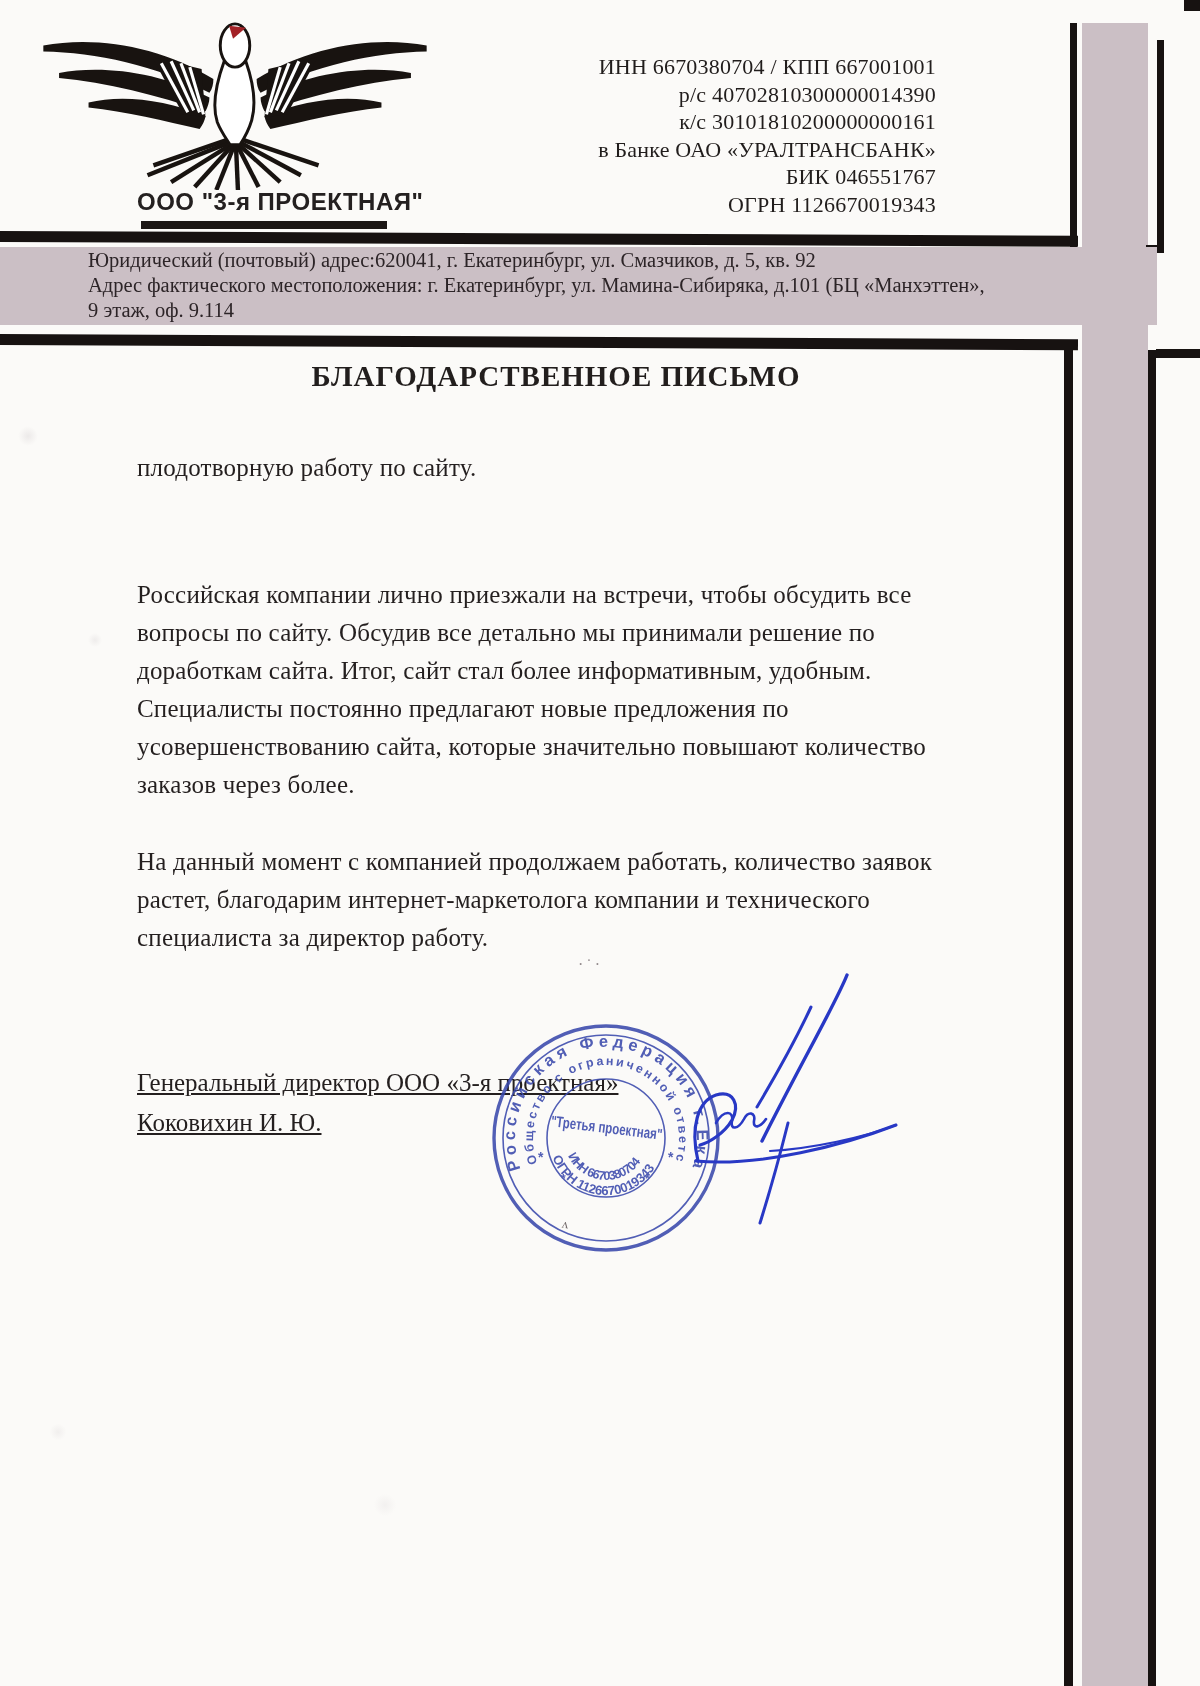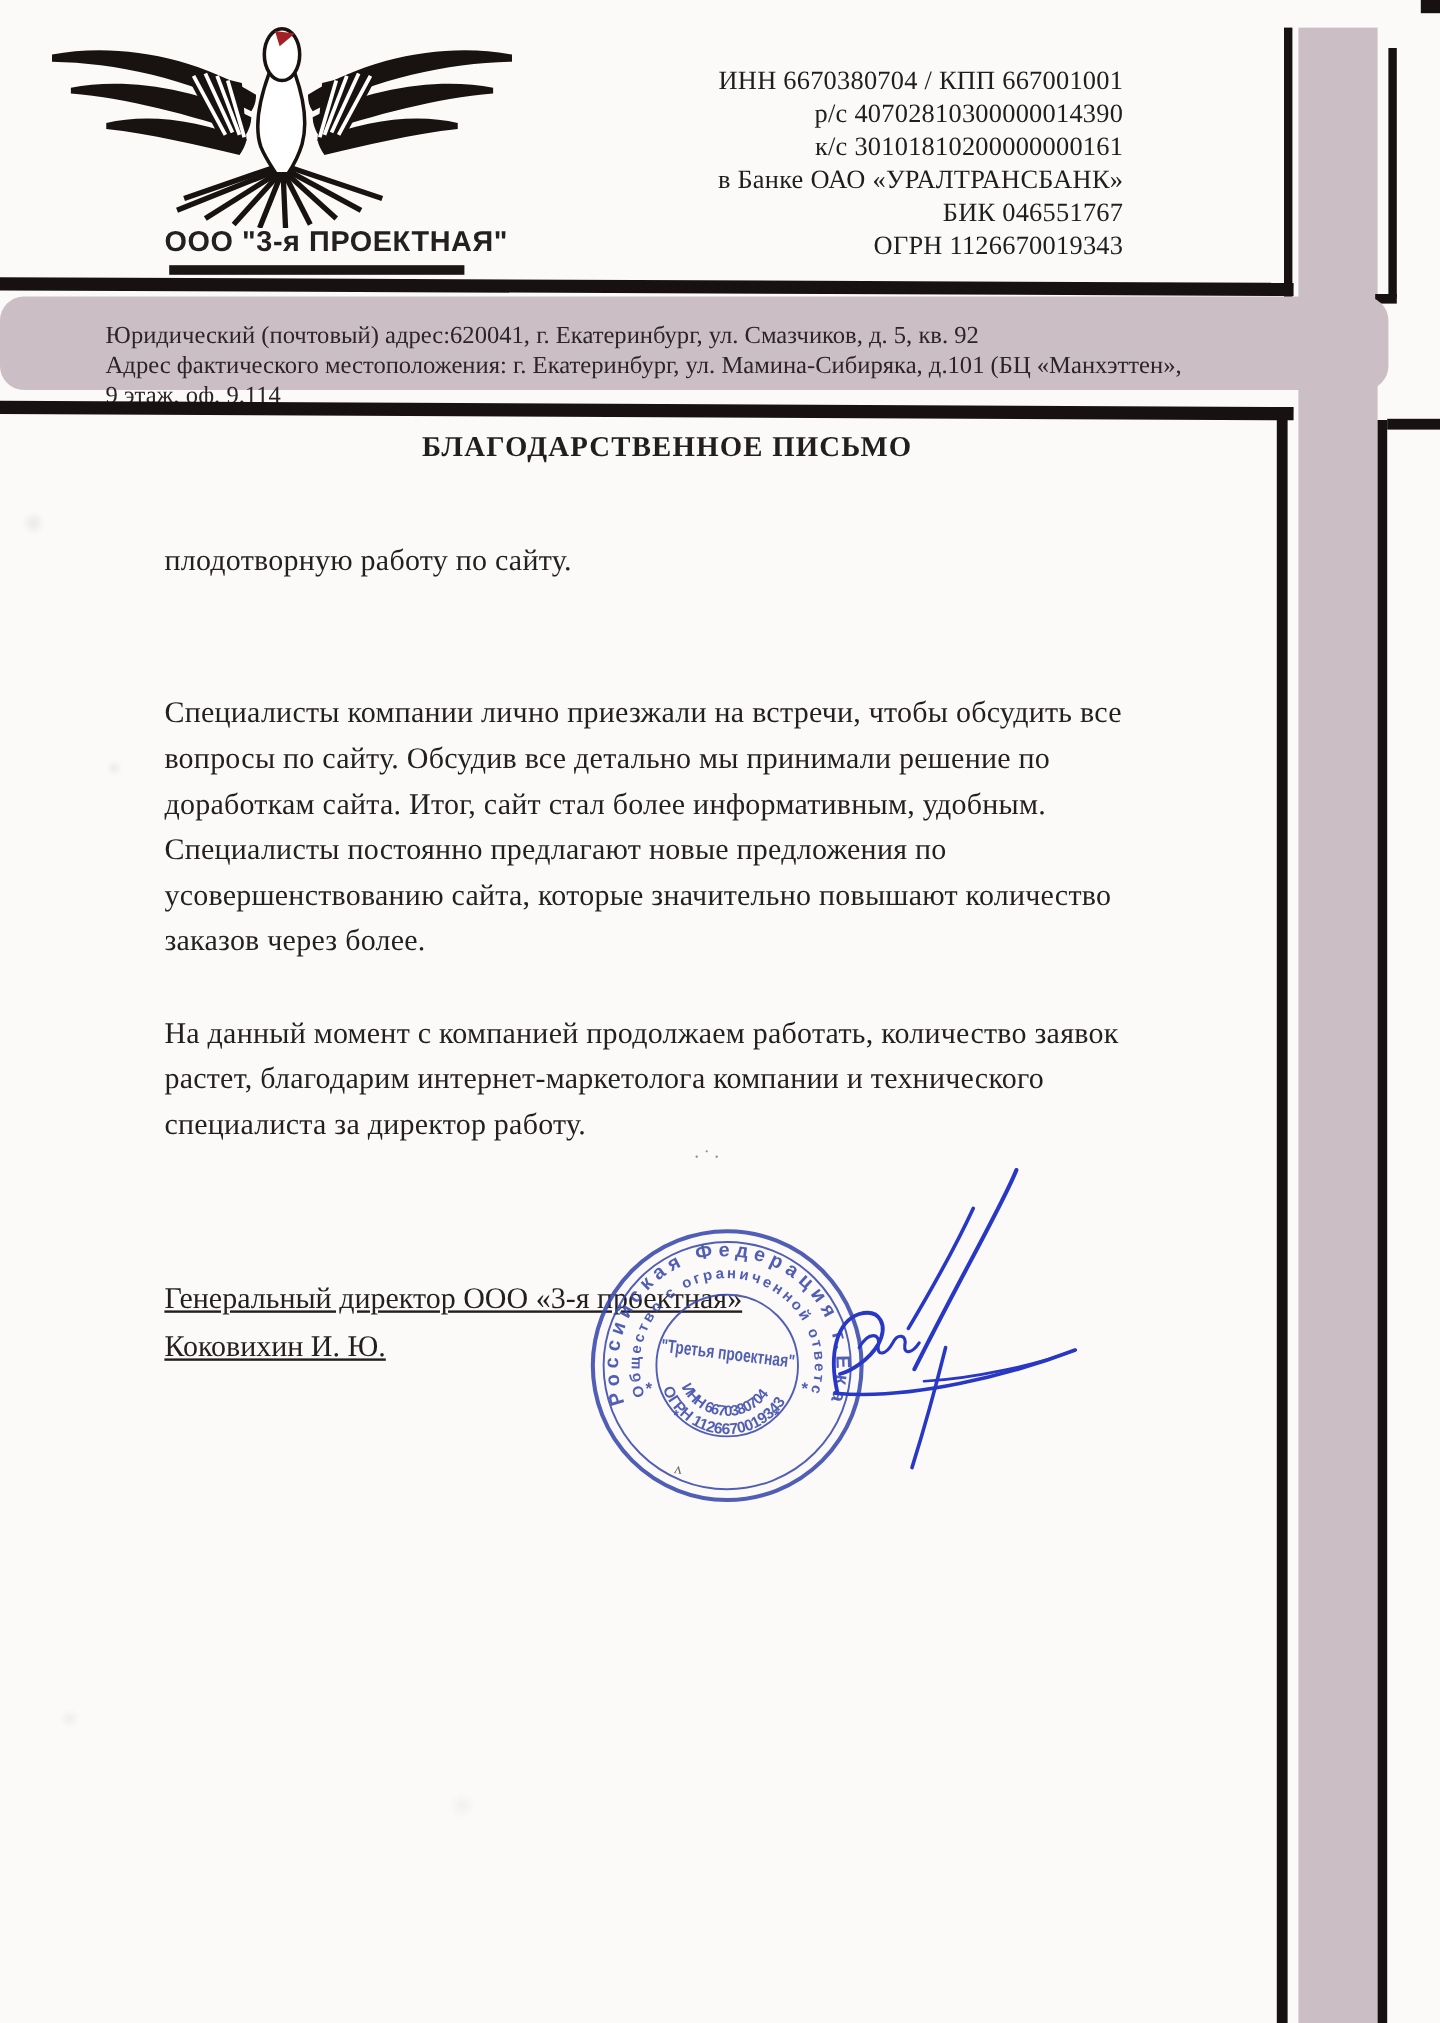--- a/index.html
+++ b/index.html
@@ -36,26 +36,26 @@
   .vline2{left:1157px;top:40px;width:7px;height:208px;}
   .vfoot2{left:1146px;top:245px;width:18px;height:8px;}
   .vline3{left:1064px;top:340px;width:9px;height:1346px;}
   .vline4{left:1148px;top:350px;width:8px;height:1336px;}
   .vfoot4{left:1156px;top:349px;width:44px;height:9px;}
   .corner-mark{left:1184px;top:0;width:16px;height:11px;background:#171211;}
 
   
   .pink-strip{left:1082px;top:23px;width:66px;height:1663px;background:#cbbfc5;}
   .address-band{left:0;top:247px;width:1157px;height:78px;background:#cbbfc5;
-      color:#2c2427;font-size:20.5px;line-height:25px;padding-top:21px;box-sizing:border-box;border-radius:20px;}
+      color:#2c2427;font-size:20.5px;line-height:25px;padding-top:1px;box-sizing:border-box;}
   .address-band .line{margin-left:88px;}
 
   
   .title{left:137px;top:360px;width:838px;text-align:center;font-weight:bold;
-      font-size:24px;letter-spacing:1px;color:#221e1d;}
+      font-size:29px;letter-spacing:1px;color:#221e1d;}
   .para{left:137px;width:845px;font-size:25px;line-height:38px;color:#241f1f;letter-spacing:.2px;}
   .p1{top:448px;line-height:40px;}
   .p2{top:576px;}
   .p3{top:843px;}
   .signoff{left:137px;top:1063px;font-size:25px;line-height:40px;color:#241f1f;text-decoration:underline;}
 
   
   .stamp{left:488px;top:1020px;width:236px;height:236px;opacity:.88;z-index:6;}
   .stamp text{font-family:"Liberation Sans", sans-serif;fill:#3a49ac;}
   .sig{left:640px;top:955px;width:270px;height:270px;z-index:7;}
@@ -128,21 +128,21 @@
 <div class="abs rule vline4"></div>
 <div class="abs rule vfoot4"></div>
 
 <div class="abs title nowrap">БЛАГОДАРСТВЕННОЕ ПИСЬМО</div>
 
 <div class="abs para p1">
   <div class="nowrap">плодотворную работу по сайту.</div>
 </div>
 
 <div class="abs para p2">
-  <div class="nowrap">Специалисты компании лично приезжали на встречи, чтобы обсудить все</div>
+  <div class="nowrap">Российская компании лично приезжали на встречи, чтобы обсудить все</div>
   <div class="nowrap">вопросы по сайту. Обсудив все детально мы принимали решение по</div>
   <div class="nowrap">доработкам сайта. Итог, сайт стал более информативным, удобным.</div>
   <div class="nowrap">Специалисты постоянно предлагают новые предложения по</div>
   <div class="nowrap">усовершенствованию сайта, которые значительно повышают количество</div>
   <div class="nowrap">заказов через более.</div>
 </div>
 
 <div class="abs para p3">
   <div class="nowrap">На данный момент с компанией продолжаем работать, количество заявок</div>
   <div class="nowrap">растет, благодарим интернет-маркетолога компании и технического</div>

